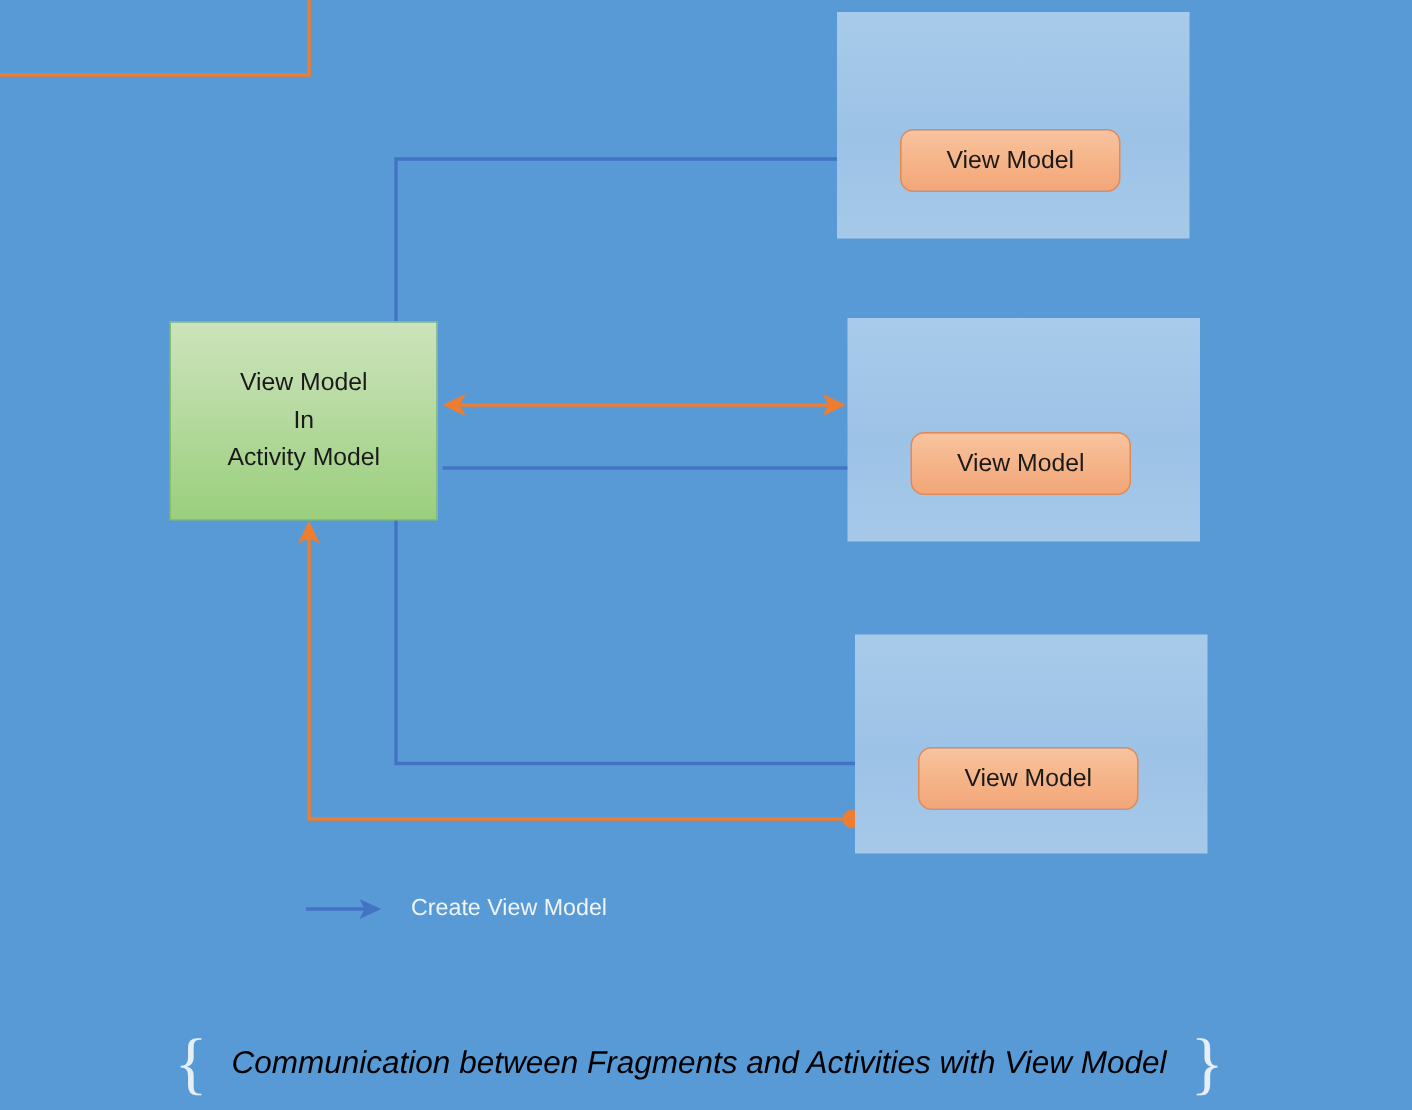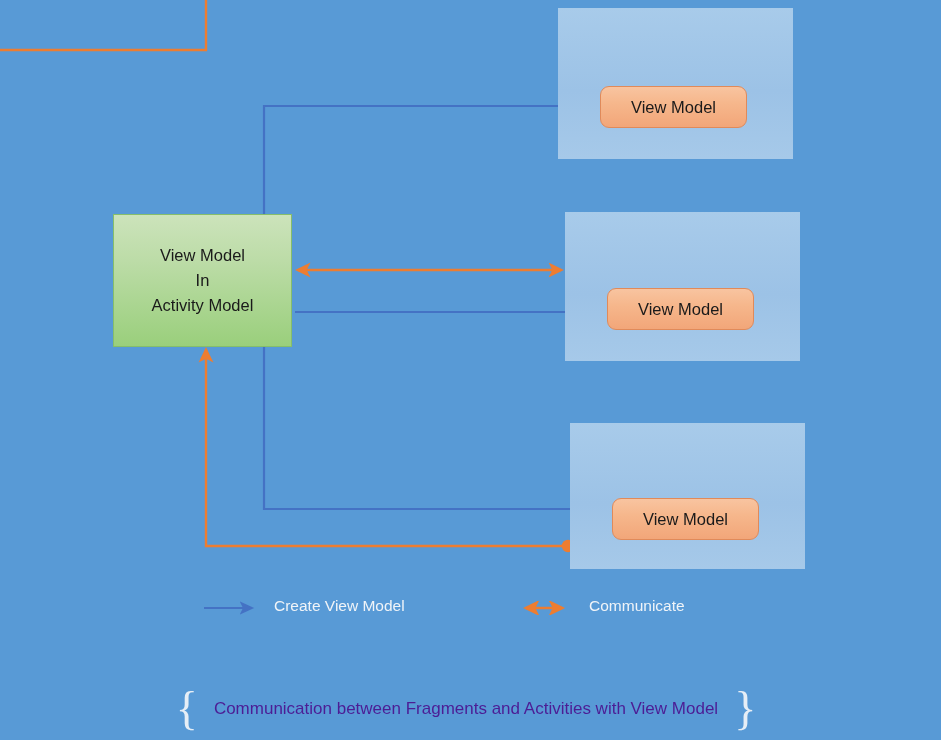--- a/index.html
+++ b/index.html
@@ -96,21 +96,21 @@
   }
   #vm-activity   { left: 600px; top: 86px;  width: 147px; height: 42px; }
   #vm-fragment-1 { left: 607px; top: 288px; width: 147px; height: 42px; }
   #vm-fragment-2 { left: 612px; top: 498px; width: 147px; height: 42px; }
 
   
   .legend-row {
     position: absolute;
     top: 597px;
     display: flex;
-    align-items: flex-end;
+    align-items: center;
     z-index: 4;
   }
   #legend-create    { left: 204px; }
   #legend-communicate { left: 519px; }
   .legend-label {
     color: #F0F4F8;
     font-size: 15.5px;
     white-space: nowrap;
     margin-left: 14px;
   }
@@ -129,24 +129,25 @@
     z-index: 4;
   }
   .brace {
     color: #E6EEF6;
     font-size: 46px;
     line-height: 1;
     font-family: "Liberation Serif", serif;
     font-weight: 300;
   }
   #caption-text {
-    color: #4c1d95;
-    font-size: 17px;
+    color: #000000;
+    font-size: 21px;
     white-space: nowrap;
     padding: 0 16px;
+    font-style: italic;
   }
 </style>
 </head>
 <body style="background: rgb(88, 154, 214);">
 
 <div id="stage">
 
   <svg id="connectors" viewBox="0 0 941 740" width="941" height="740">
     <defs>
       <marker id="arr-orange-end" markerWidth="7" markerHeight="7" refX="5.2" refY="3.5" orient="auto" markerUnits="strokeWidth">
@@ -199,34 +200,20 @@
       <defs>
         <marker id="lg-blue" markerWidth="7" markerHeight="7" refX="5.6" refY="3.5" orient="auto" markerUnits="strokeWidth">
           <path d="M0,0.5 L6.6,3.5 L0,6.5 L1.5,3.5 Z" fill="#4472C4"></path>
         </marker>
       </defs>
       <line x1="0" y1="7" x2="48" y2="7" stroke="#4472C4" stroke-width="2.2" marker-end="url(#lg-blue)"></line>
     </svg>
     <span class="legend-label">Create View Model</span>
   </div>
 
-  <div class="legend-row" id="legend-communicate">
-    <svg class="legend-glyph" width="56" height="14" viewBox="0 0 56 14">
-      <defs>
-        <marker id="lg-or-e" markerWidth="7" markerHeight="7" refX="5.2" refY="3.5" orient="auto" markerUnits="strokeWidth">
-          <path d="M0,0.4 L6.4,3.5 L0,6.6 L1.6,3.5 Z" fill="#ED7D31"></path>
-        </marker>
-        <marker id="lg-or-s" markerWidth="7" markerHeight="7" refX="1.2" refY="3.5" orient="auto" markerUnits="strokeWidth">
-          <path d="M6.4,0.4 L0,3.5 L6.4,6.6 L4.8,3.5 Z" fill="#ED7D31"></path>
-        </marker>
-      </defs>
-      <line x1="7" y1="7" x2="43" y2="7" stroke="#ED7D31" stroke-width="2.6" marker-start="url(#lg-or-s)" marker-end="url(#lg-or-e)"></line>
-    </svg>
-    <span class="legend-label">Communicate</span>
-  </div>
 
   <div id="caption">
     <span class="brace">{</span>
     <span id="caption-text">Communication between Fragments and Activities with View Model</span>
     <span class="brace">}</span>
   </div>
 
 </div>
 
 </body></html>

